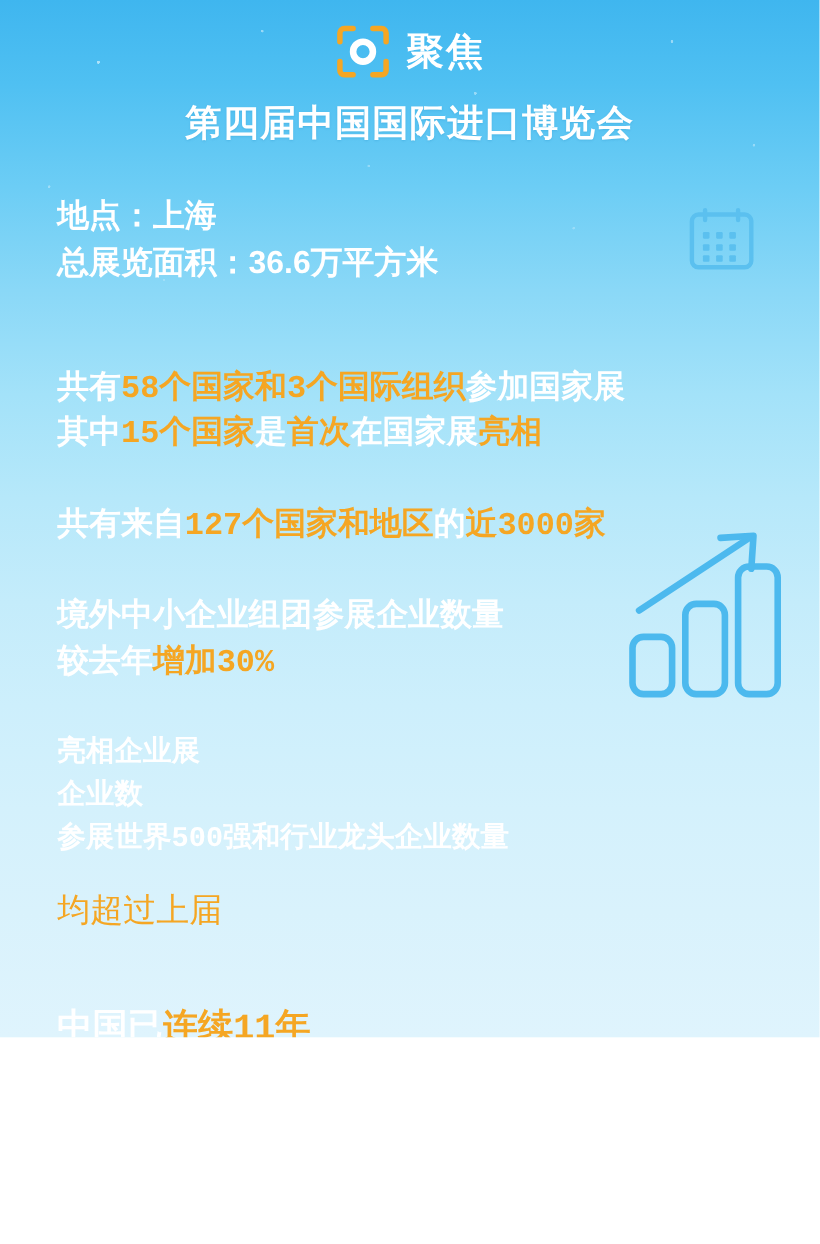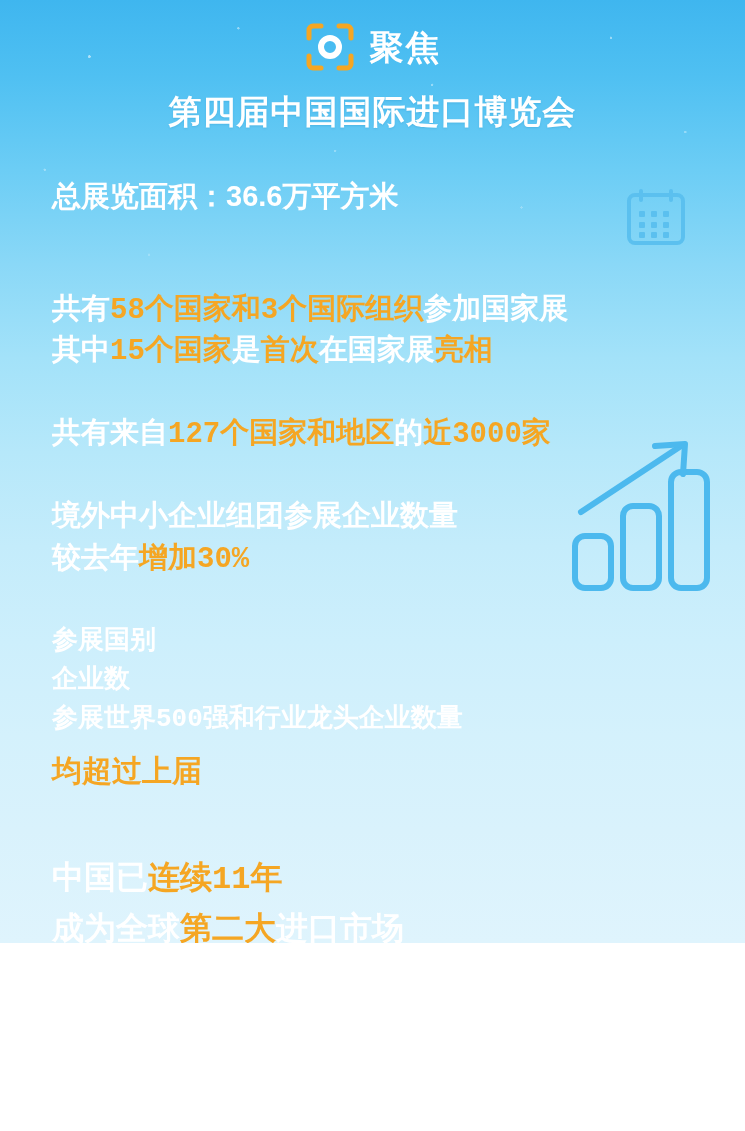--- a/index.html
+++ b/index.html
@@ -136,23 +136,23 @@
   }
 
   .small-list {
     margin-top: 4px;
   }
   .small-list .stat-line {
     font-size: 26px;
     line-height: 1.5;
   }
   .emph-line {
-    margin-top: 12px;
+    margin-top: 25px;
     font-size: 30px;
-    font-weight: bold;
+    font-weight: normal;
     color: #f5a623;
   }
 
   .final {
     margin-top: 62px;
     padding-left: 52px;
   }
   .final .stat-line {
     font-size: 32px;
     line-height: 1.6;
@@ -176,20 +176,21 @@
           </g>
           <circle cx="26" cy="26" r="9" fill="none" stroke="#ffffff" stroke-width="6"></circle>
         </svg>
       </span>
       <span class="focus-title">聚焦</span>
     </div>
     <div class="main-title">第四届中国国际进口博览会</div>
   </div>
 
   <div class="info">
+    <div class="info-line">地点：上海</div>
     <div class="info-line">总展览面积：36.6万平方米</div>
 
     <span class="cal-icon">
       <svg width="62" height="60" viewBox="0 0 62 60">
         <rect x="4" y="8" width="54" height="48" rx="6" ry="6" fill="none" stroke="#5bc0ef" stroke-width="4"></rect>
         <path d="M16 4 v9 M46 4 v9" stroke="#5bc0ef" stroke-width="4" stroke-linecap="round"></path>
         <g fill="#5bc0ef">
           <rect x="14" y="24" width="6" height="6" rx="1"></rect>
           <rect x="26" y="24" width="6" height="6" rx="1"></rect>
           <rect x="38" y="24" width="6" height="6" rx="1"></rect>
@@ -238,21 +239,21 @@
     <div class="stat-group">
       <div class="stat-line">
         <span class="wh">境外中小企业组团参展企业数量</span>
       </div>
       <div class="stat-line">
         <span class="wh">较去年</span><span class="or">增加30%</span>
       </div>
     </div>
 
     <div class="stat-group small-list">
-      <div class="stat-line">参展国别</div>
+      <div class="stat-line">亮相企业展</div>
       <div class="stat-line">企业数</div>
       <div class="stat-line">参展世界500强和行业龙头企业数量</div>
       <div class="emph-line">均超过上届</div>
     </div>
   </div>
 
   <div class="final">
     <div class="stat-line">
       <span class="wh">中国已</span><span class="or">连续11年</span>
     </div>

